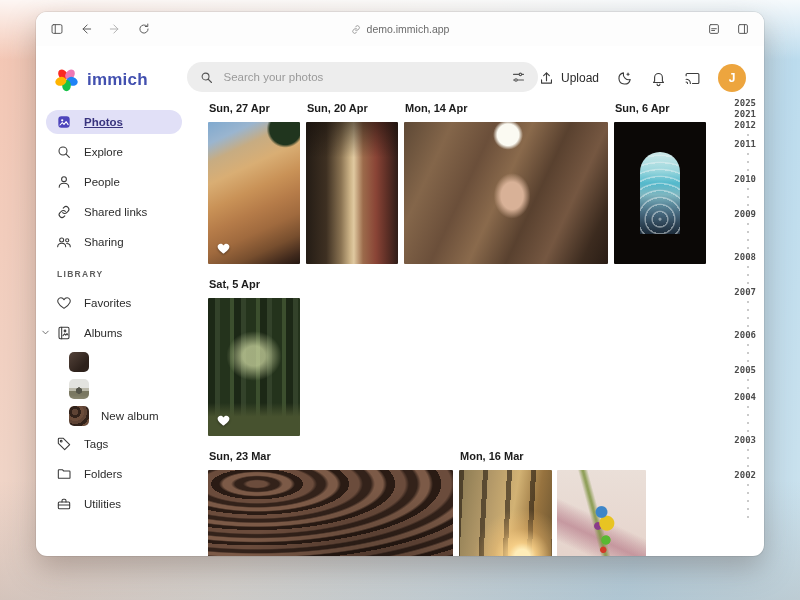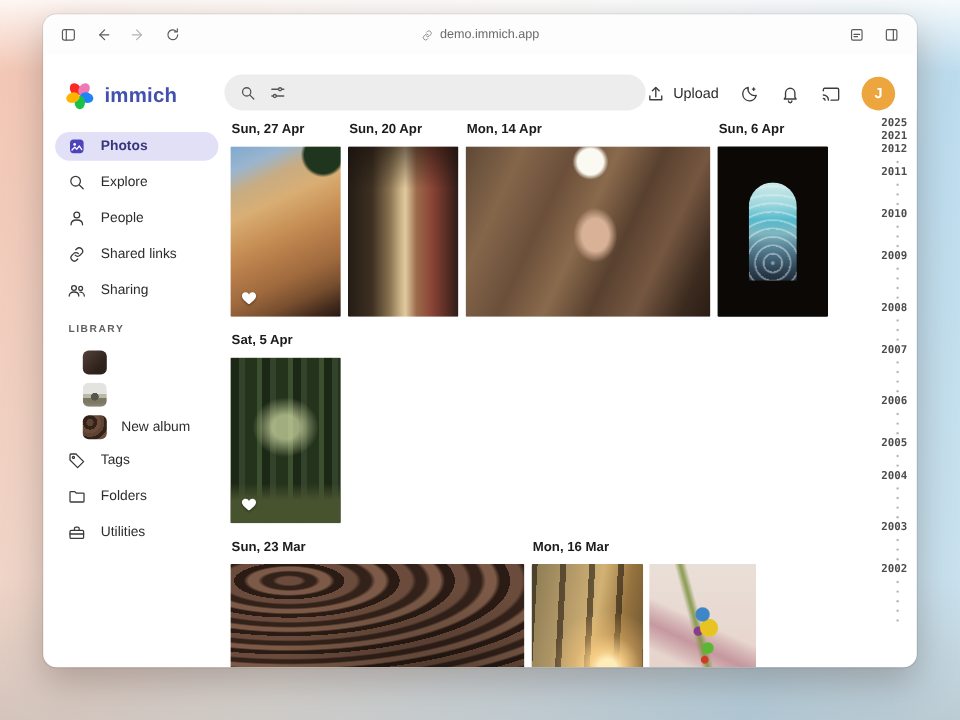--- a/index.html
+++ b/index.html
@@ -35,30 +35,30 @@
   .search input::placeholder{ color:#9a9a9a; }
   .controls{ margin-left:auto; display:flex; align-items:center; gap:17px; }
   .controls .hicon svg{ width:17px; height:17px; stroke:#3c3c3c; fill:none; stroke-width:1.6; stroke-linecap:round; stroke-linejoin:round; display:block; }
   .upload{ display:flex; align-items:center; gap:6px; font-size:12px; font-weight:normal; color:#2b2b2b; cursor:pointer; }
   .avatar{ width:28px; height:28px; border-radius:50%; color:#fff; font-size:12px; font-weight:bold; display:flex; align-items:center; justify-content:center; }
   
   .app-body{ flex:1; display:flex; overflow:hidden; }
   .sidebar{ width:152px; flex:none; padding:18px 6px 0 10px; overflow:hidden; }
   .nav-item{ display:flex; align-items:center; gap:12px; height:24px; margin-bottom:6px; padding:0 10px; border-radius:13px; font-size:11.5px; color:#2c2c2c; position:relative; cursor:pointer; }
   .nav-item .icon svg{ width:16px; height:16px; stroke:#3a3a3a; fill:none; stroke-width:1.6; stroke-linecap:round; stroke-linejoin:round; display:block; }
-  .nav-item.active{ background:var(--pill); color:#39347e; font-weight:bold; }
+  .nav-item.active{ background:var(--pill); color:#39347e; font-weight:bold;text-decoration:underline; }
   .nav-item.active .icon svg{ stroke:none; }
   .chev{ position:absolute; left:-6px; top:6px; }
   .chev svg{ width:11px; height:11px; stroke:#555; fill:none; stroke-width:1.8; stroke-linecap:round; stroke-linejoin:round; }
   .section-label{ font-size:8.5px; letter-spacing:1.3px; color:#5f5f5f; margin:15px 0 12px 11px; font-weight:bold; }
   .album-row{ display:flex; align-items:center; gap:12px; height:21px; margin-bottom:6px; padding-left:23px; font-size:11.5px; color:#2c2c2c; cursor:pointer; }
   .album-thumb{ width:20px; height:20px; border-radius:5px; flex:none; }
   
   .main{ flex:1; padding:10px 0 0 4px; overflow:hidden; }
-  .mrow{ display:flex; gap:6px; align-items:flex-end; margin-bottom:14px; }
+  .mrow{ display:flex; gap:6px; align-items:flex-end; margin-bottom:14px;margin-left:16px; }
   .group .gdate{ font-size:11px; font-weight:bold; color:#1c1c1c; margin:0 0 8px 1px; height:12px; }
   .gphotos{ display:flex; gap:5px; }
   .photo{ position:relative; border-radius:1px; overflow:hidden; flex:none; cursor:pointer; }
   .heart{ position:absolute; left:8px; bottom:8px; }
   .heart svg{ width:15px; height:15px; fill:#fff; display:block; filter:drop-shadow(0 1px 1px rgba(0,0,0,.4)); }
   .arch-view{ position:absolute; border-radius:999px 999px 0 0; }
   
   .tl{ width:42px; flex:none; padding:6px 8px 0 0; display:flex; flex-direction:column; align-items:flex-end; cursor:ns-resize; }
   .tl-year{ font-family:"DejaVu Sans Mono",monospace; font-size:9px; font-weight:bold; color:#4c4c4c; height:11px; line-height:11px; position:relative; }
   .tl-dot{ width:2px; height:2px; border-radius:50%; background:#b8b8b8; margin:3px 7px 3px 0; }
@@ -137,20 +137,21 @@
             <ellipse cx="12" cy="6.8" rx="4.5" ry="5.9" fill="#ffb400"></ellipse>
           </g>
       </svg>
       <span class="brand" style="color: rgb(66, 80, 175);">immich</span>
     </div>
     <div class="search">
       <svg viewBox="0 0 24 24">
           <circle cx="10.5" cy="10.5" r="5.5"></circle>
           <line x1="14.8" y1="14.8" x2="20" y2="20"></line>
         </svg>
+      <input placeholder="Search your photos" style="">
       <svg viewBox="0 0 24 24">
           <line x1="4" y1="7" x2="13" y2="7"></line>
           <line x1="17" y1="7" x2="20" y2="7"></line>
           <circle cx="15" cy="7" r="2"></circle>
           <line x1="4" y1="16" x2="6" y2="16"></line>
           <line x1="10" y1="16" x2="20" y2="16"></line>
           <circle cx="8" cy="16" r="2"></circle>
         </svg>
     </div>
     <div class="controls">
@@ -232,20 +233,44 @@
                 <path d="M2.5 19c0-3.2 2.8-5 6-5s6 1.8 6 5"></path>
                 <circle cx="16.8" cy="9.5" r="2.4"></circle>
                 <path d="M16 14.2c2.8 0 5.4 1.8 5.4 4.8"></path>
               </svg>
             </span>
             <span>Sharing</span>
           </div>
         </div>
       <div class="section-label">LIBRARY</div>
       <div>
+          <div class="nav-item">
+            <span class="icon">
+              <svg viewBox="0 0 24 24">
+                <path d="M12 20s-7.2-4.6-9-9c-1.4-3.4 1-6.8 4.4-6.8 2 0 3.6 1 4.6 2.9 1-1.9 2.6-2.9 4.6-2.9 3.4 0 5.8 3.4 4.4 6.8-1.8 4.4-9 9-9 9z"></path>
+              </svg>
+            </span>
+            <span>Favorites</span>
+          </div>
+          <div class="nav-item">
+            <span class="chev"><svg viewBox="0 0 24 24">
+                <path d="M6 9l6 6 6-6"></path>
+              </svg></span>
+            <span class="icon">
+              <svg viewBox="0 0 24 24">
+                <rect x="4.5" y="3.5" width="15" height="17" rx="2"></rect>
+                <path d="M8.5 3.5v17"></path>
+                <circle cx="13.5" cy="9" r="1.3"></circle>
+                <path d="M10.5 16l2.4-2.6 1.8 1.8 1.8-2.2 1.5 2"></path>
+              </svg>
+            </span>
+            <span>Albums</span>
+          </div>
+        </div>
+      <div>
           <div class="album-row">
             <span class="album-thumb" style="background: linear-gradient(135deg, rgb(84, 67, 58), rgb(45, 33, 27) 70%);"></span>
             <span></span>
           </div>
           <div class="album-row">
             <span class="album-thumb" style="background: radial-gradient(circle at 50% 58%, rgb(85, 85, 74) 0px, rgb(85, 85, 74) 20%, rgba(85, 85, 74, 0) 22%), linear-gradient(rgb(227, 227, 223) 0px, rgb(227, 227, 223) 45%, rgb(186, 184, 169) 45%, rgb(186, 184, 169) 62%, rgb(122, 120, 98) 62%, rgb(122, 120, 98) 80%, rgb(138, 136, 114) 100%);"></span>
             <span></span>
           </div>
           <div class="album-row">
             <span class="album-thumb" style="background: repeating-radial-gradient(circle at 30% 30%, rgb(94, 67, 52) 0px, rgb(94, 67, 52) 3px, rgb(50, 34, 26) 3px, rgb(50, 34, 26) 6px, rgb(107, 76, 58) 6px, rgb(107, 76, 58) 9px);"></span>

